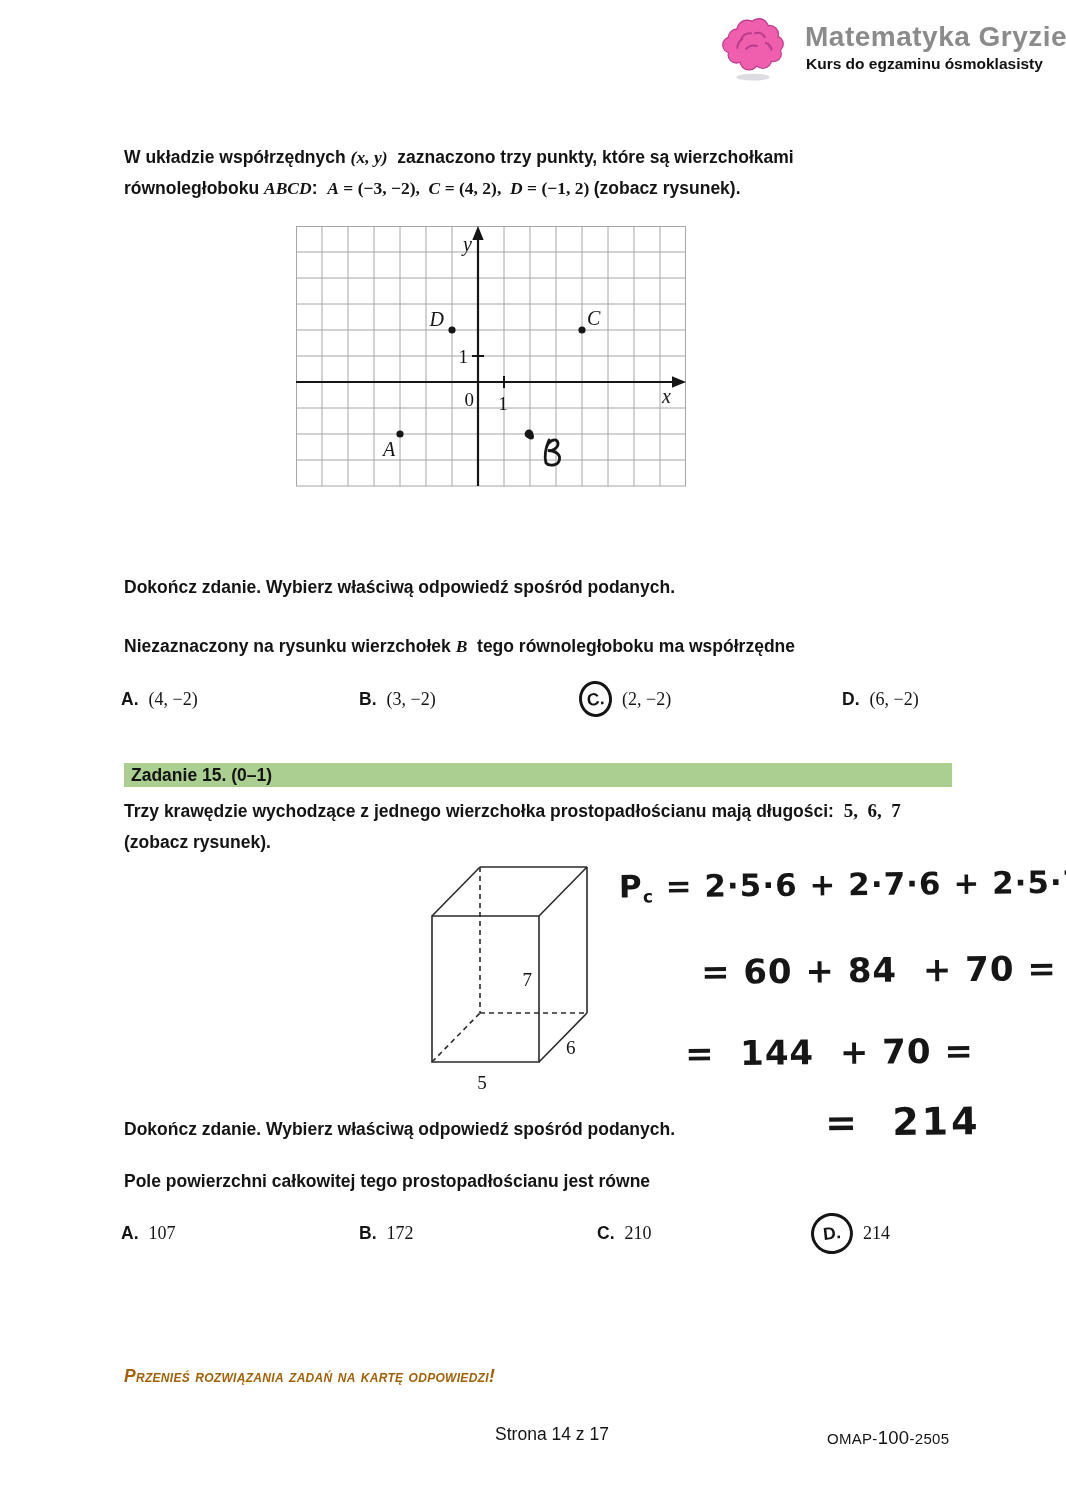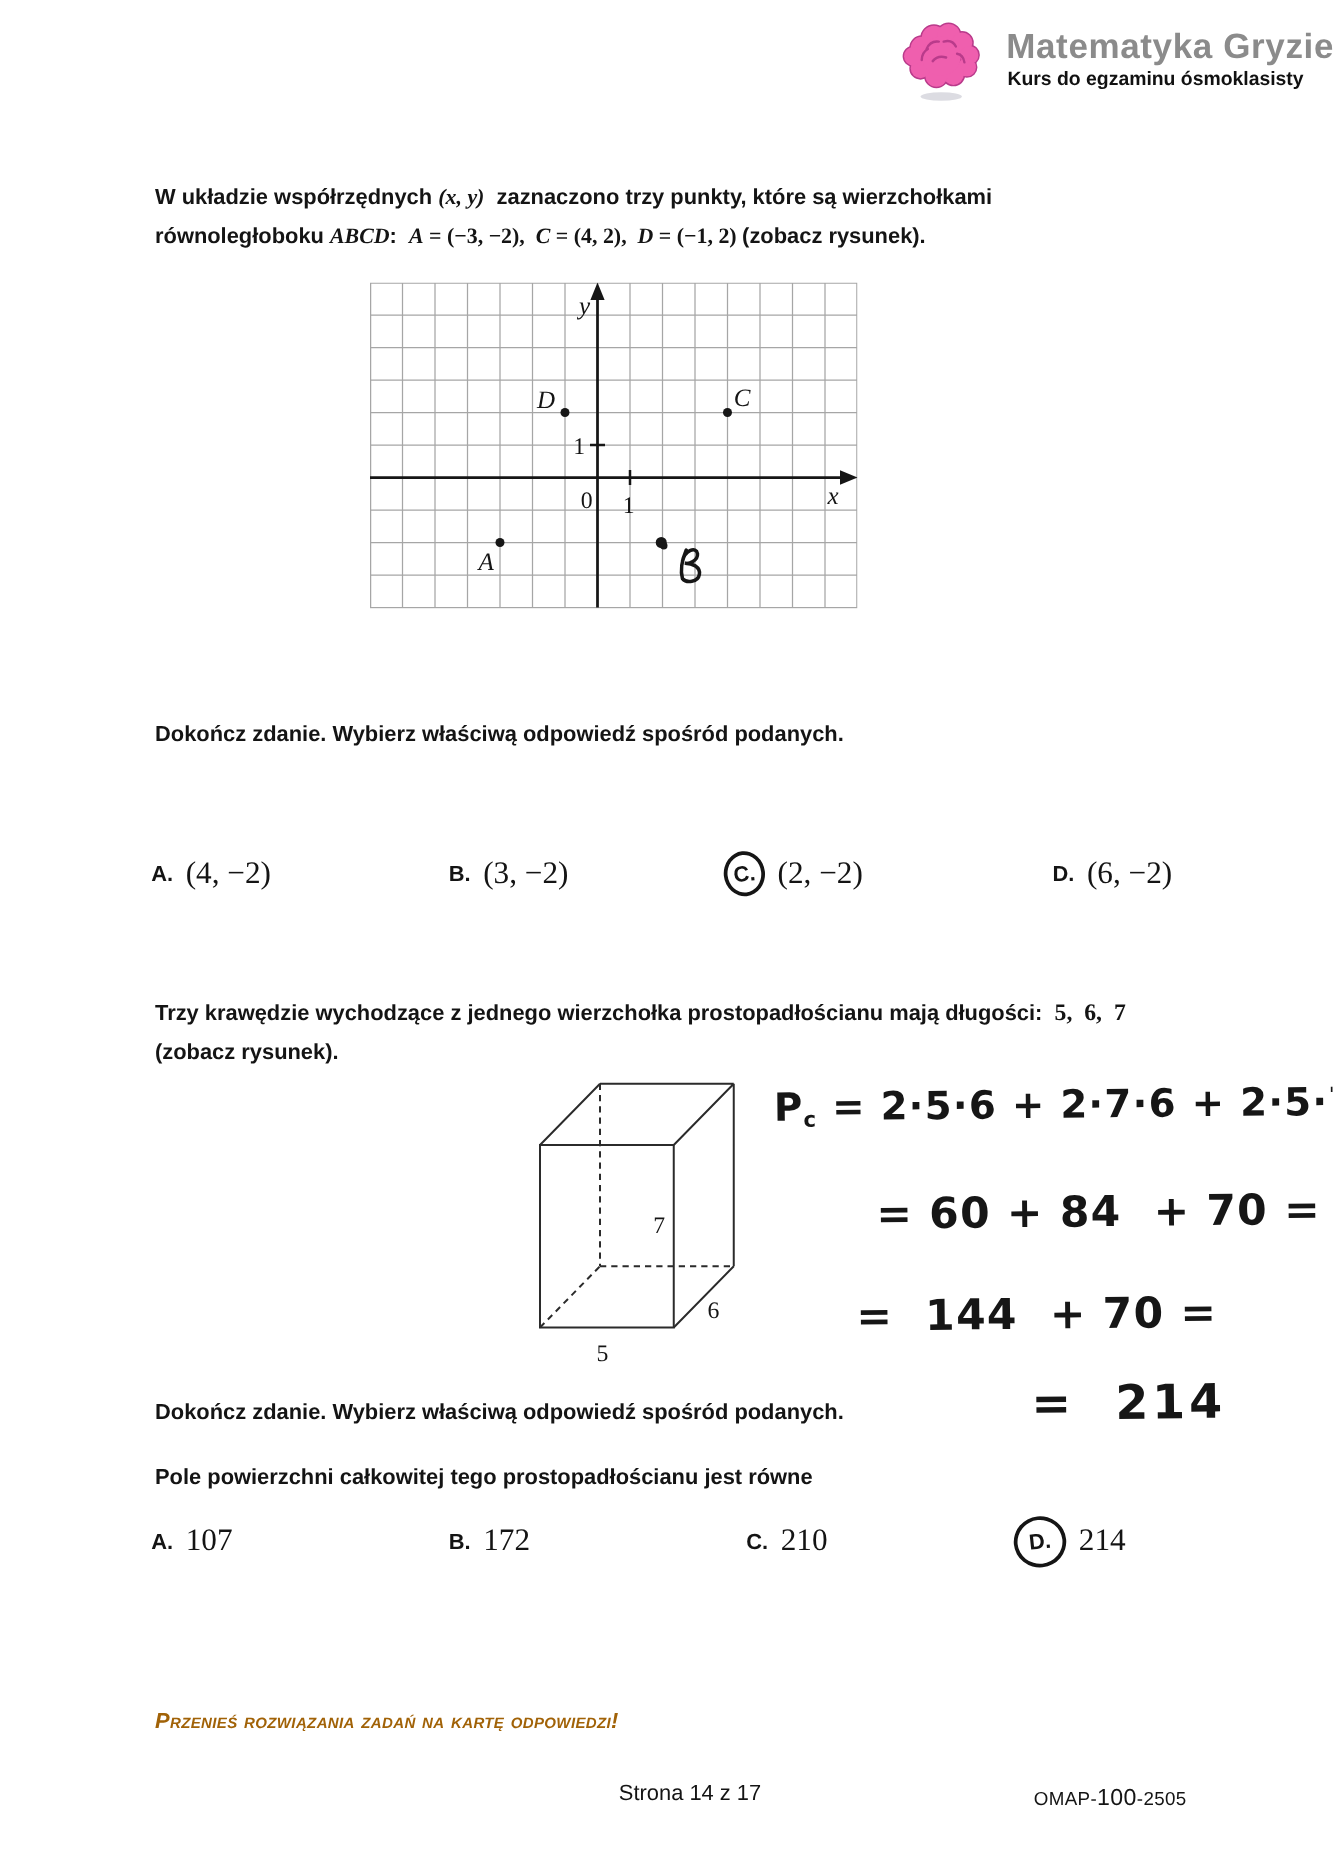--- a/index.html
+++ b/index.html
@@ -8,21 +8,21 @@
   .abs{position:absolute;}
   .sans{font-family:"Liberation Sans",sans-serif;}
   .math{font-family:"Liberation Serif",serif;}
   .mathvar{font-family:"Liberation Serif",serif;font-style:italic;}
   .task-bar{width:828px;height:24px;background:#aacf90;font-weight:bold;font-size:17.5px;
             line-height:24px;padding-left:7px;box-sizing:border-box;}
   .body-text{font-size:17.5px;line-height:31px;font-weight:bold;}
   .bold-line{font-weight:bold;font-size:17.5px;}
   .answer{display:flex;align-items:center;height:38px;font-size:17.5px;}
   .answer .letter{font-weight:bold;}
-  .answer .value{font-family:"Liberation Serif",serif;font-size:25px;margin-left:10px;}
+  .answer .value{font-family:"Liberation Serif",serif;font-size:18px;margin-left:10px;}
   .circle-mark{display:inline-flex;align-items:center;justify-content:center;
                width:33px;height:36px;border:3px solid #151515;border-radius:50%;
                margin-left:-8px;transform:rotate(-6deg);box-sizing:border-box;}
   .circle-mark.big{width:42px;height:41px;}
   .hand{font-family:"DejaVu Sans",sans-serif;font-weight:bold;color:#161616;
         white-space:nowrap;transform:rotate(-0.6deg);letter-spacing:1px;}
   .hand sub{font-size:0.55em;vertical-align:-0.3em;}
   .brand-title{font-size:28px;font-weight:bold;color:#8b8b8b;letter-spacing:0.5px;}
   .brand-subtitle{font-size:15.5px;font-weight:bold;color:#111111;}
   .notice{font-size:17.5px;font-weight:bold;font-style:italic;font-variant:small-caps;
@@ -104,40 +104,42 @@
     <text x="291" y="99" class="svg-var">C</text>
     <text x="148" y="100" text-anchor="end" class="svg-var">D</text>
     <circle cx="233" cy="208" r="4.4" fill="#161616"></circle>
     <circle cx="235" cy="210.5" r="3" fill="#161616"></circle>
     <path d="M253,214 C250,221 248,230 250,237 M250,223 C252,214 261,211 262,217 C262.5,222.5 255,225.5 252,224.5 C258,224.5 264.5,227.5 263.5,233.5 C262.5,240 253,240.5 250,237" stroke="#161616" stroke-width="2.8" fill="none" stroke-linecap="round"></path>
   </svg>
 
 
   <div class="abs bold-line" style="left:105px;top:577px">Dokończ zdanie. Wybierz właściwą odpowiedź spośród podanych.</div>
 
+  <div class="abs body-text" style="left:105px;top:631px"><span class="sans">Niezaznaczony na rysunku wierzchołek </span><span class="mathvar">B</span><span class="sans">&nbsp; tego równoległoboku ma współrzędne</span></div>
 
   <div class="abs answer" style="left:102px;top:680px">
     <span class="letter">A.</span>
     <span class="value">(4, −2)</span>
   </div>
   <div class="abs answer" style="left:340px;top:680px">
     <span class="letter">B.</span>
     <span class="value">(3, −2)</span>
   </div>
   <div class="abs answer" style="left:568px;top:680px">
     <span class="circle-mark">
         <span class="letter">C.</span>
       </span>
     <span class="value">(2, −2)</span>
   </div>
   <div class="abs answer" style="left:823px;top:680px">
     <span class="letter">D.</span>
     <span class="value">(6, −2)</span>
   </div>
 
+  <div class="abs task-bar" style="left:105px;top:763px">Zadanie 15. (0–1)</div>
 
   <div class="abs body-text" style="left:105px;top:795px;width:840px"><span class="sans">Trzy krawędzie wychodzące z jednego wierzchołka prostopadłościanu mają długości:&nbsp; </span><span class="math" style="font-size:19px">5,&nbsp; 6,&nbsp; 7</span><br><span class="sans">(zobacz rysunek).</span></div>
 
   <svg class="abs" style="left:405px;top:858px" width="180" height="237" viewBox="0 0 180 237">
     <g stroke="#2b2b2b" stroke-width="1.6" fill="none">
       <path d="M8,58 H115 V204 H8 Z"></path>
       <path d="M8,58 L56,9 M115,58 L163,9 M56,9 H163 M163,9 V155 M115,204 L163,155"></path>
       <path d="M56,9 V155 M56,155 H163 M8,204 L56,155" stroke-dasharray="5,4"></path>
     </g>
     <text x="108" y="128" text-anchor="end" class="svg-num">7</text>

